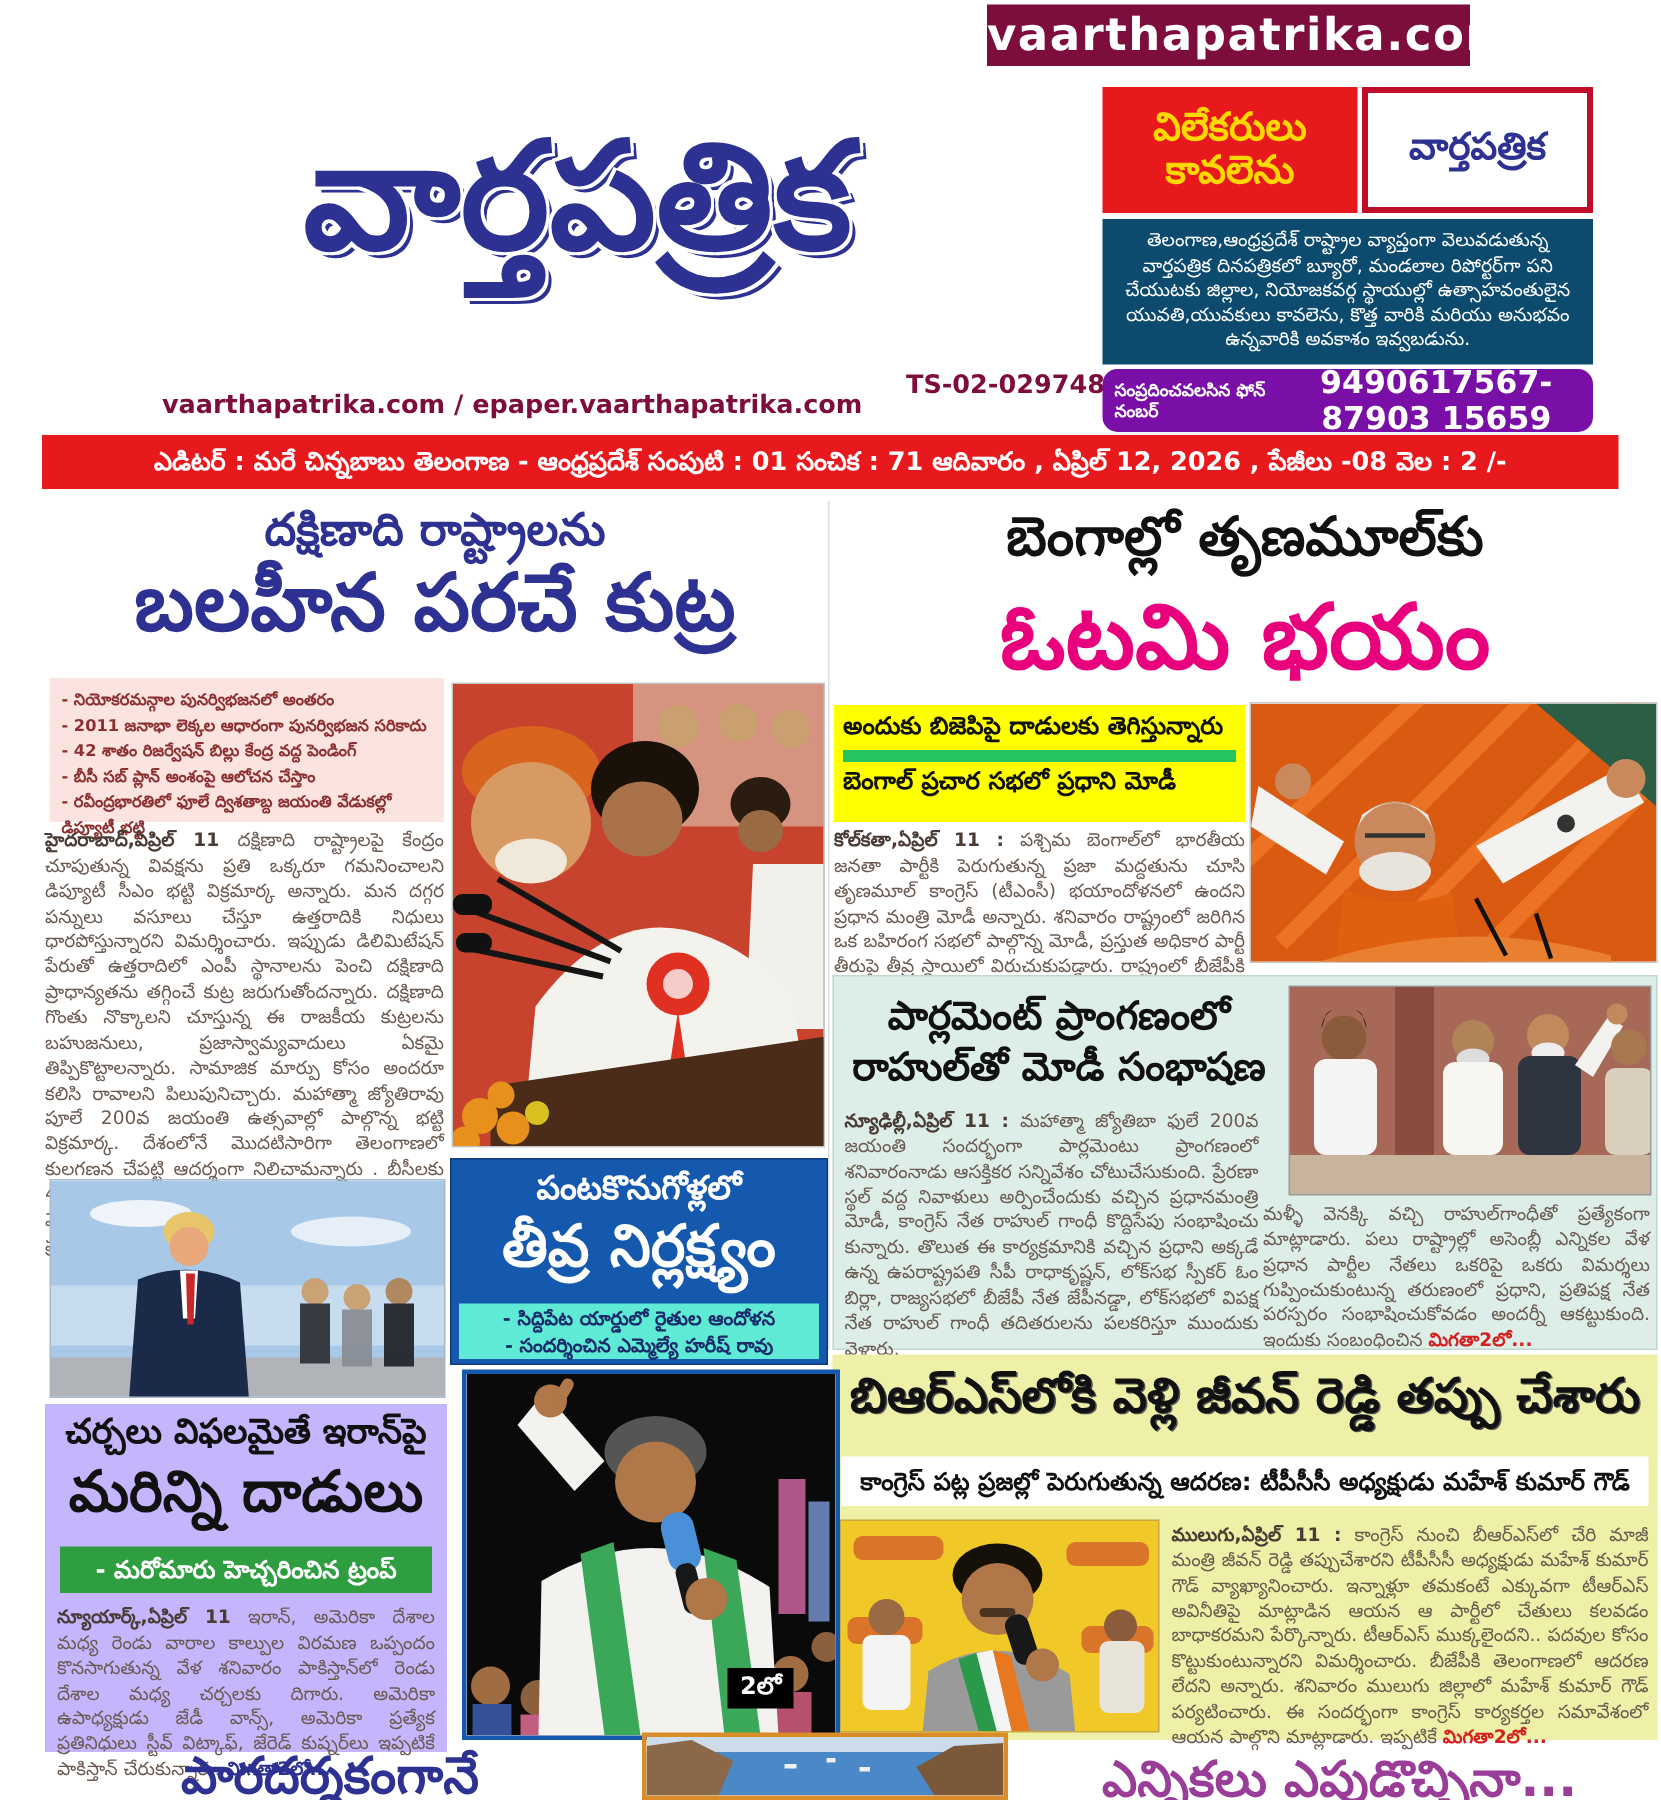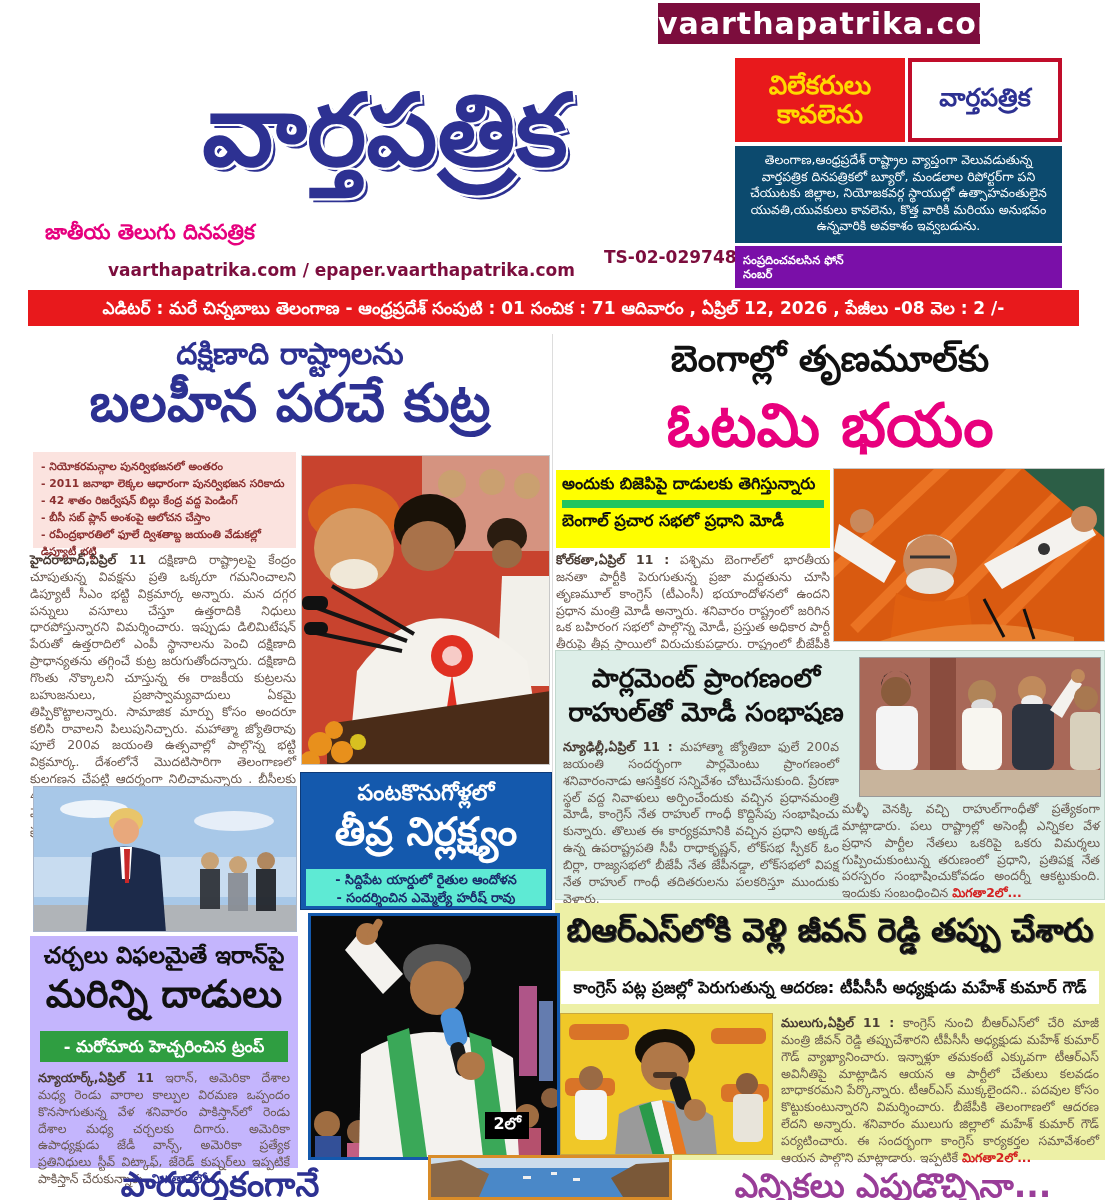--- a/index.html
+++ b/index.html
@@ -21,21 +21,21 @@
 
   
   .ad-red{left:735px;top:58px;width:170px;height:84px;background:#e8191c;color:#ffd800;
     font-size:26px;font-weight:900;text-align:center;display:flex;align-items:center;justify-content:center;
     line-height:1.12;padding:4px;}
   .ad-logo{left:908px;top:58px;width:154px;height:84px;background:#fff;border:4px solid #c00d2a;
     color:#2d3192;font-size:25px;font-weight:900;text-align:center;display:flex;align-items:center;justify-content:center;}
   .ad-body{left:735px;top:146px;width:327px;height:97px;background:#0c4a6e;color:#fff;
     font-size:12.5px;line-height:1.32;text-align:center;padding:6px 8px;}
   .ad-phone{left:735px;top:246px;width:327px;height:42px;background:#7a0fa8;color:#fff;
-    display:flex;align-items:center;padding:2px 8px;}
+    display:flex;align-items:center;padding:2px 8px;border-radius:10px;}
   .ad-phone .lbl{font-size:11.5px;font-weight:bold;width:118px;line-height:1.25;}
   .ad-phone .num{font-size:21px;font-weight:900;flex:1;text-align:center;}
 
   
   .dateline{left:28px;top:290px;width:1051px;height:36px;background:#e8191c;color:#fff;
     font-size:17px;font-weight:bold;text-align:center;line-height:36px;}
 
   
   .vdiv{left:552px;top:334px;width:1px;height:566px;background:#ddd;}
 
@@ -106,29 +106,29 @@
   svg{display:block;}
 </style>
 </head>
 <body>
 
 <div class="page">
 
   <div class="abs site-banner">vaarthapatrika.com</div>
 
   <div class="abs logo-big">వార్తపత్రిక</div>
-  <div class="abs tagline">జాతీయ తెలుగు దినపత్రిక</div>
   <div class="abs urls">vaarthapatrika.com / epaper.vaarthapatrika.com</div>
   <div class="abs regno">TS-02-0297488</div>
 
   <div class="abs ad-red">విలేకరులు కావలెను</div>
   <div class="abs ad-logo">వార్తపత్రిక</div>
   <div class="abs ad-body">తెలంగాణ,ఆంధ్రప్రదేశ్ రాష్ట్రాల వ్యాప్తంగా వెలువడుతున్న వార్తపత్రిక దినపత్రికలో బ్యూరో, మండలాల రిపోర్టర్‌గా పని చేయుటకు జిల్లాల, నియోజకవర్గ స్థాయుల్లో ఉత్సాహవంతులైన యువతి,యువకులు కావలెను, కొత్త వారికి మరియు అనుభవం ఉన్నవారికి అవకాశం ఇవ్వబడును.</div>
   <div class="abs ad-phone">
     <div class="lbl">సంప్రదించవలసిన ఫోన్ నంబర్</div>
+    <div class="num">9490617567- 87903 15659</div>
   </div>
 
   <div class="abs dateline">ఎడిటర్ : మరే చిన్నబాబు   తెలంగాణ - ఆంధ్రప్రదేశ్   సంపుటి : 01   సంచిక : 71  ఆదివారం , ఏప్రిల్ 12, 2026 ,   పేజీలు -08   వెల : 2 /-</div>
 
   <div class="abs vdiv"></div>
 
   <div class="abs ll-kicker">దక్షిణాది రాష్ట్రాలను</div>
   <div class="abs ll-head">బలహీన పరచే కుట్ర</div>
   <div class="abs ll-bullets">
     <div>- నియోకరమన్గాల పునర్విభజనలో అంతరం</div>

